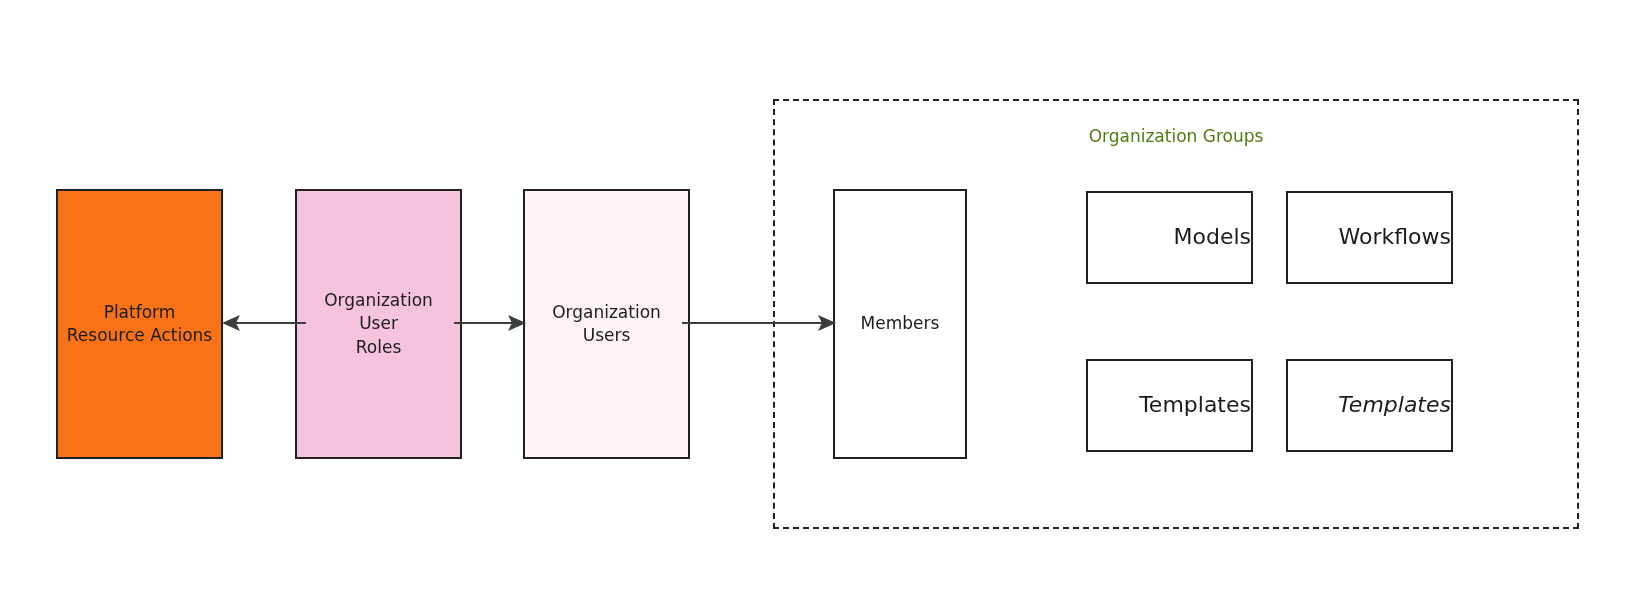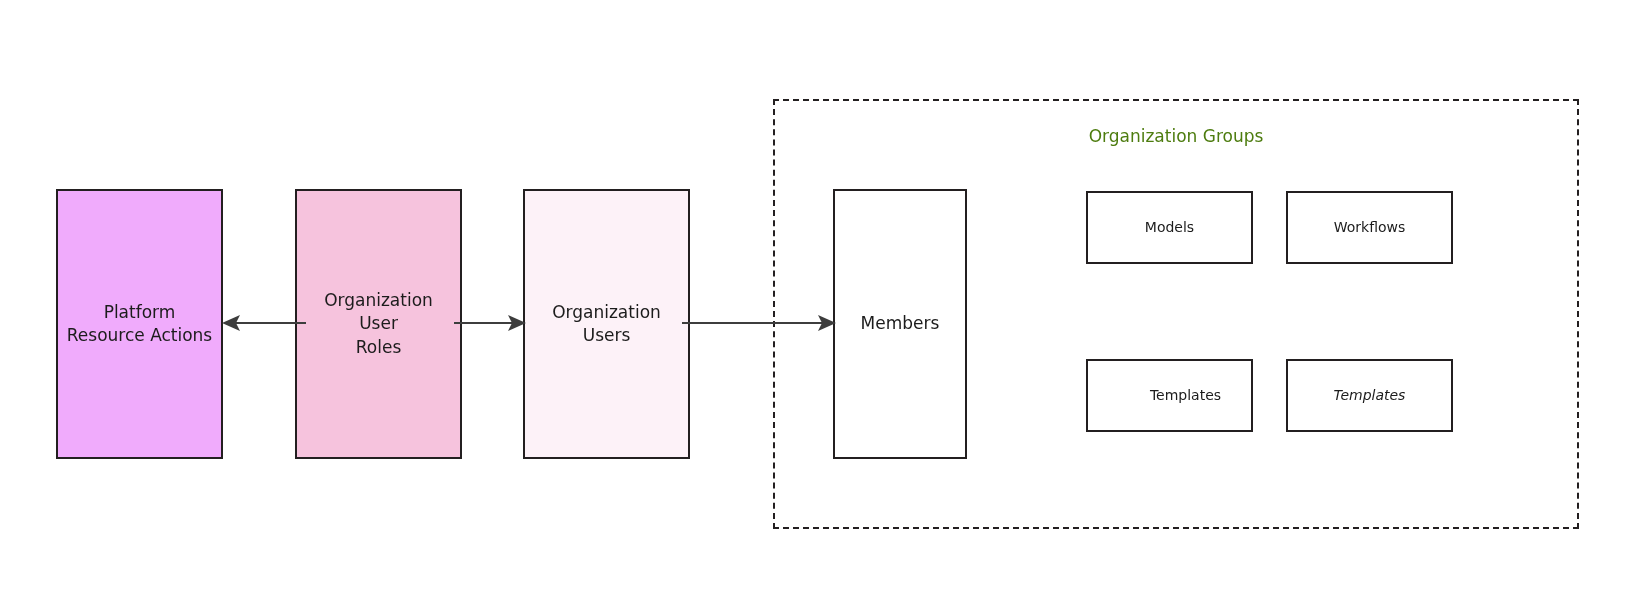--- a/index.html
+++ b/index.html
@@ -37,21 +37,21 @@
     white-space: pre-line;
   }
 
   
   .pipeline-node {
     width: 167px;
     height: 270px;
     top: 189px;
     font-size: 17px;
   }
-  #node-platform-resource-actions { left: 56px;  background: #f0abfc; }
+  #node-platform-resource-actions { left: 56px;  background: #f97316; }
   #node-organization-user-roles   { left: 295px; background: #f6c3dd; }
   #node-organization-users        { left: 523px; background: #fdf2f8; }
 
   
   #org-groups-container {
     position: absolute;
     box-sizing: border-box;
     left: 773px;
     top: 99px;
     width: 806px;
@@ -75,23 +75,24 @@
     top: 189px;
     width: 134px;
     height: 270px;
     background: #ffffff;
     font-size: 17px;
   }
 
   
   .resource-node {
     width: 167px;
-    height: 73px;
+    height: 93px;
     background: #ffffff;
-    font-size: 14px;
+    font-size: 22px;
+    justify-content: flex-end;
   }
   #node-models    { left: 1086px; top: 191px; }
   #node-workflows { left: 1286px; top: 191px; }
   #node-templates { left: 1086px; top: 359px; padding-left: 32px; }
   #node-resources { left: 1286px; top: 359px; font-style: italic; }
 
   
   .connector {
     position: absolute;
     pointer-events: none;

